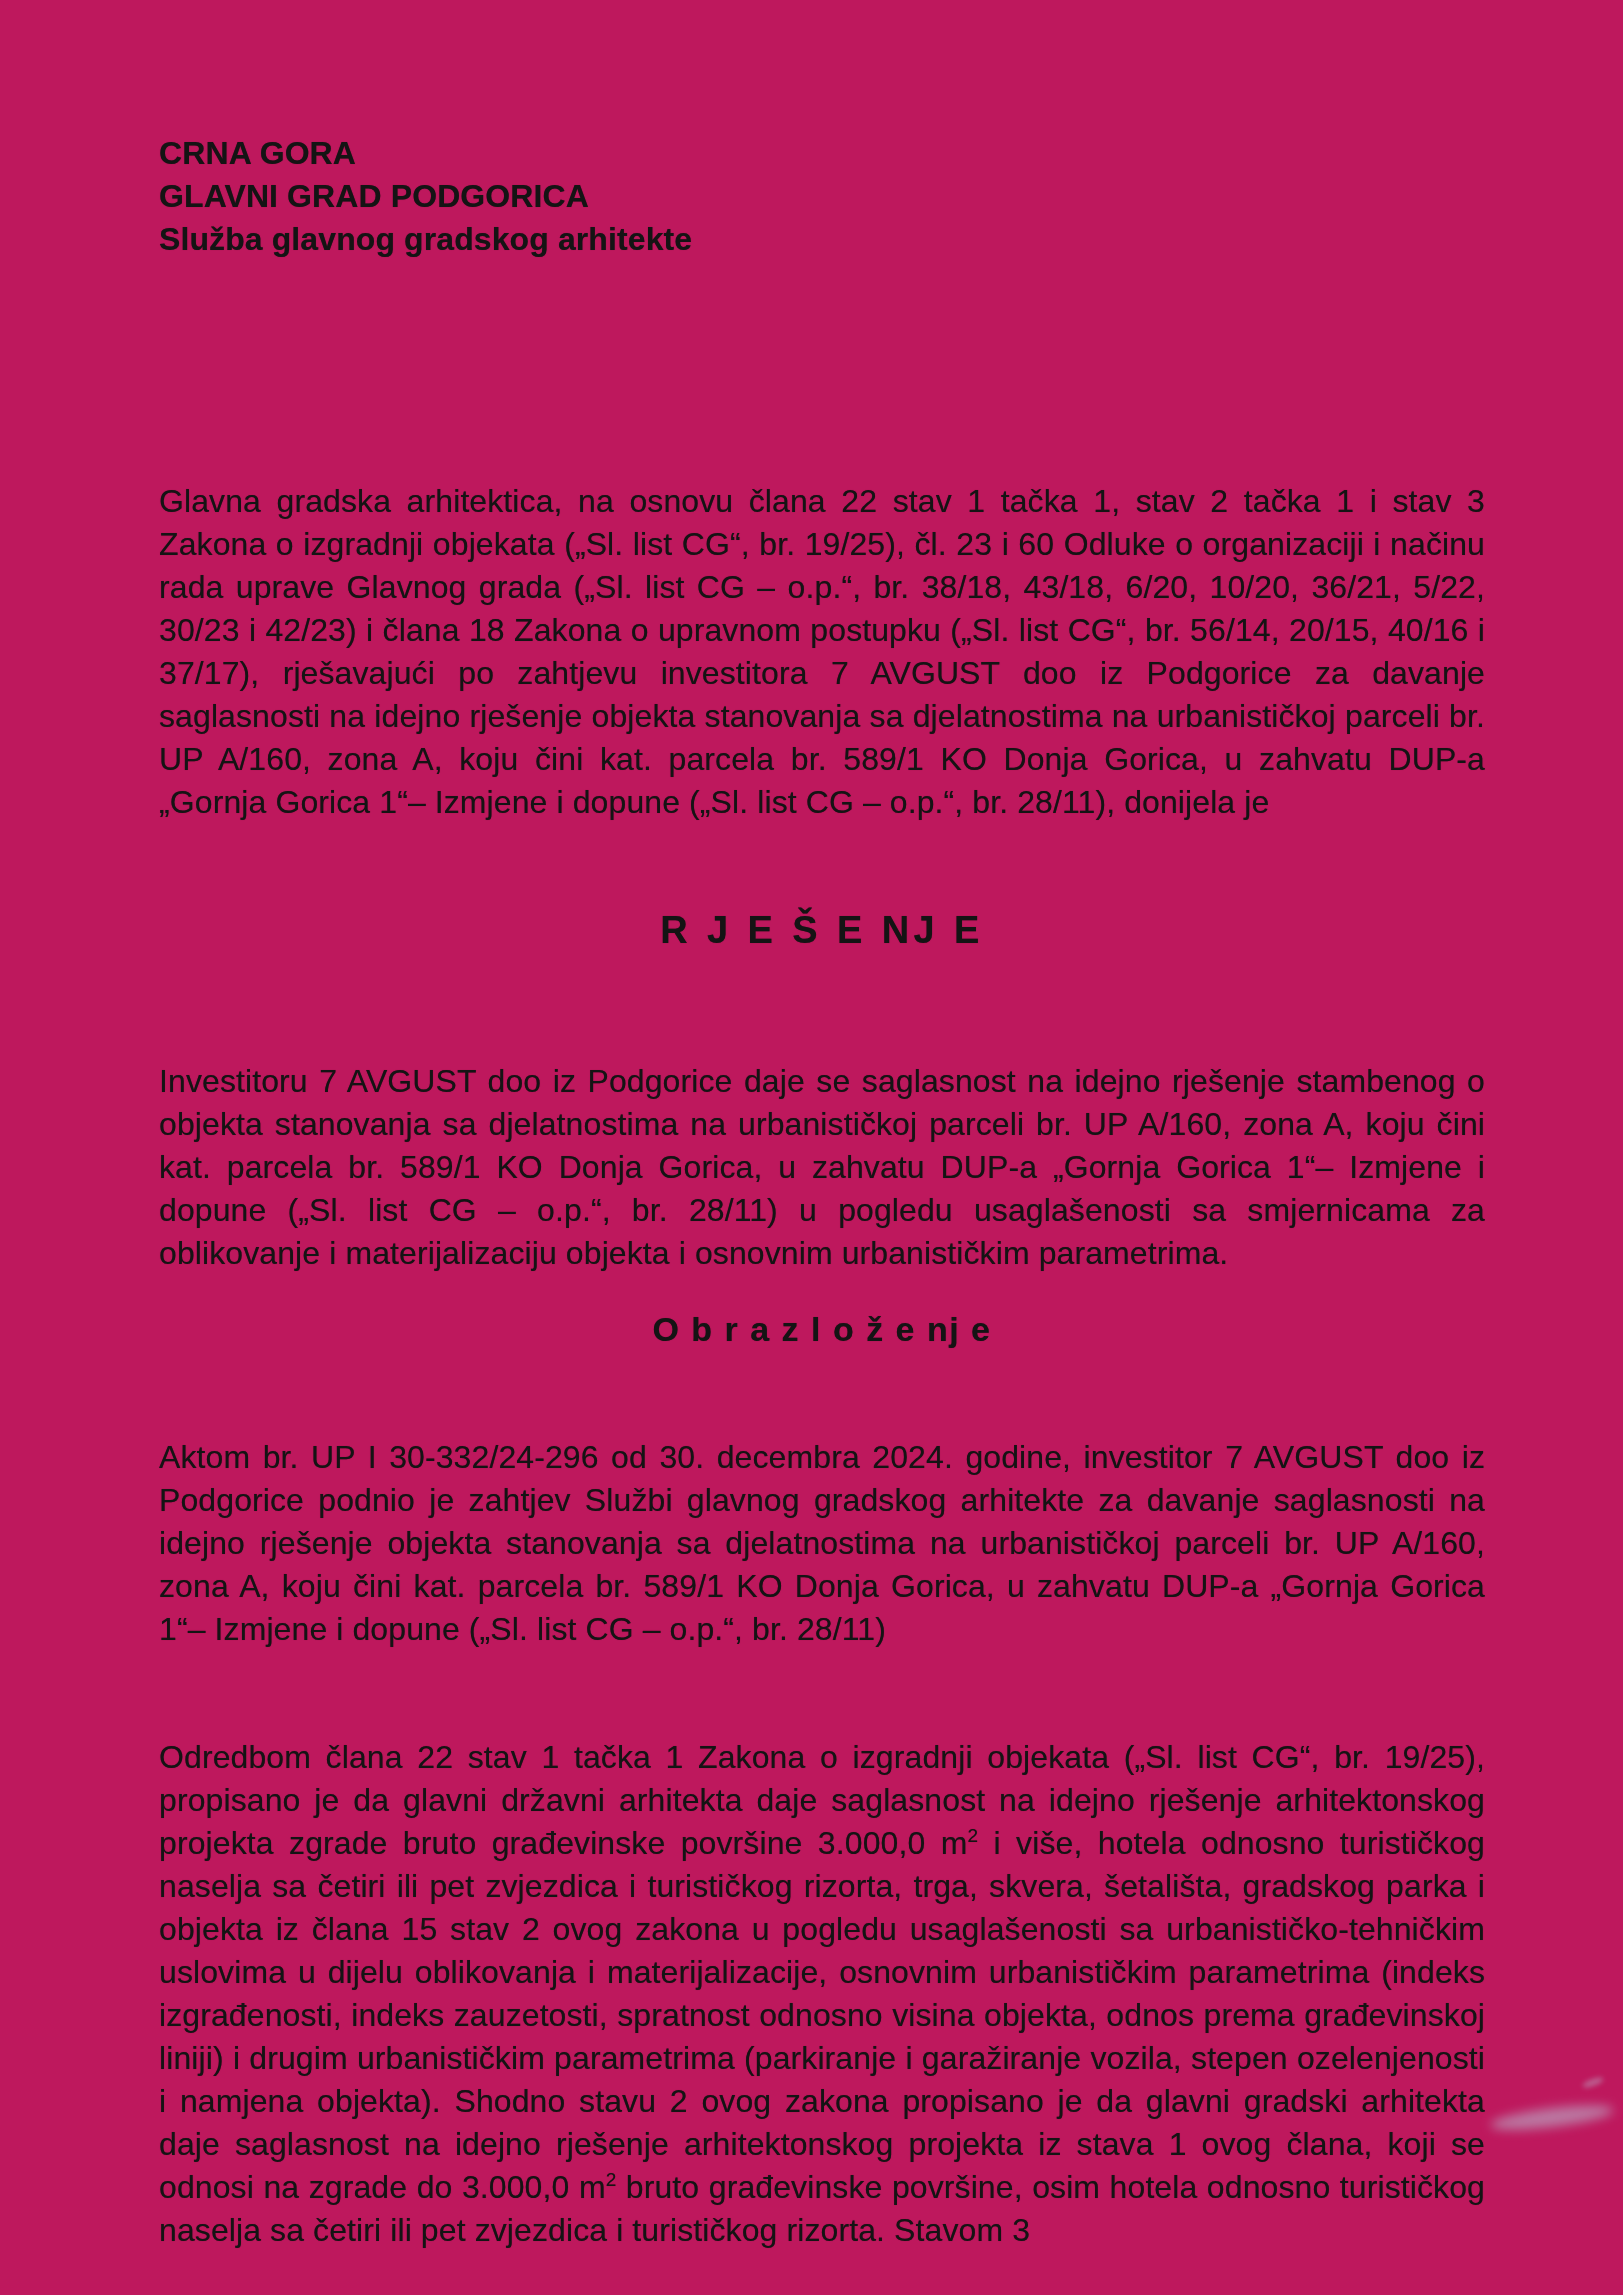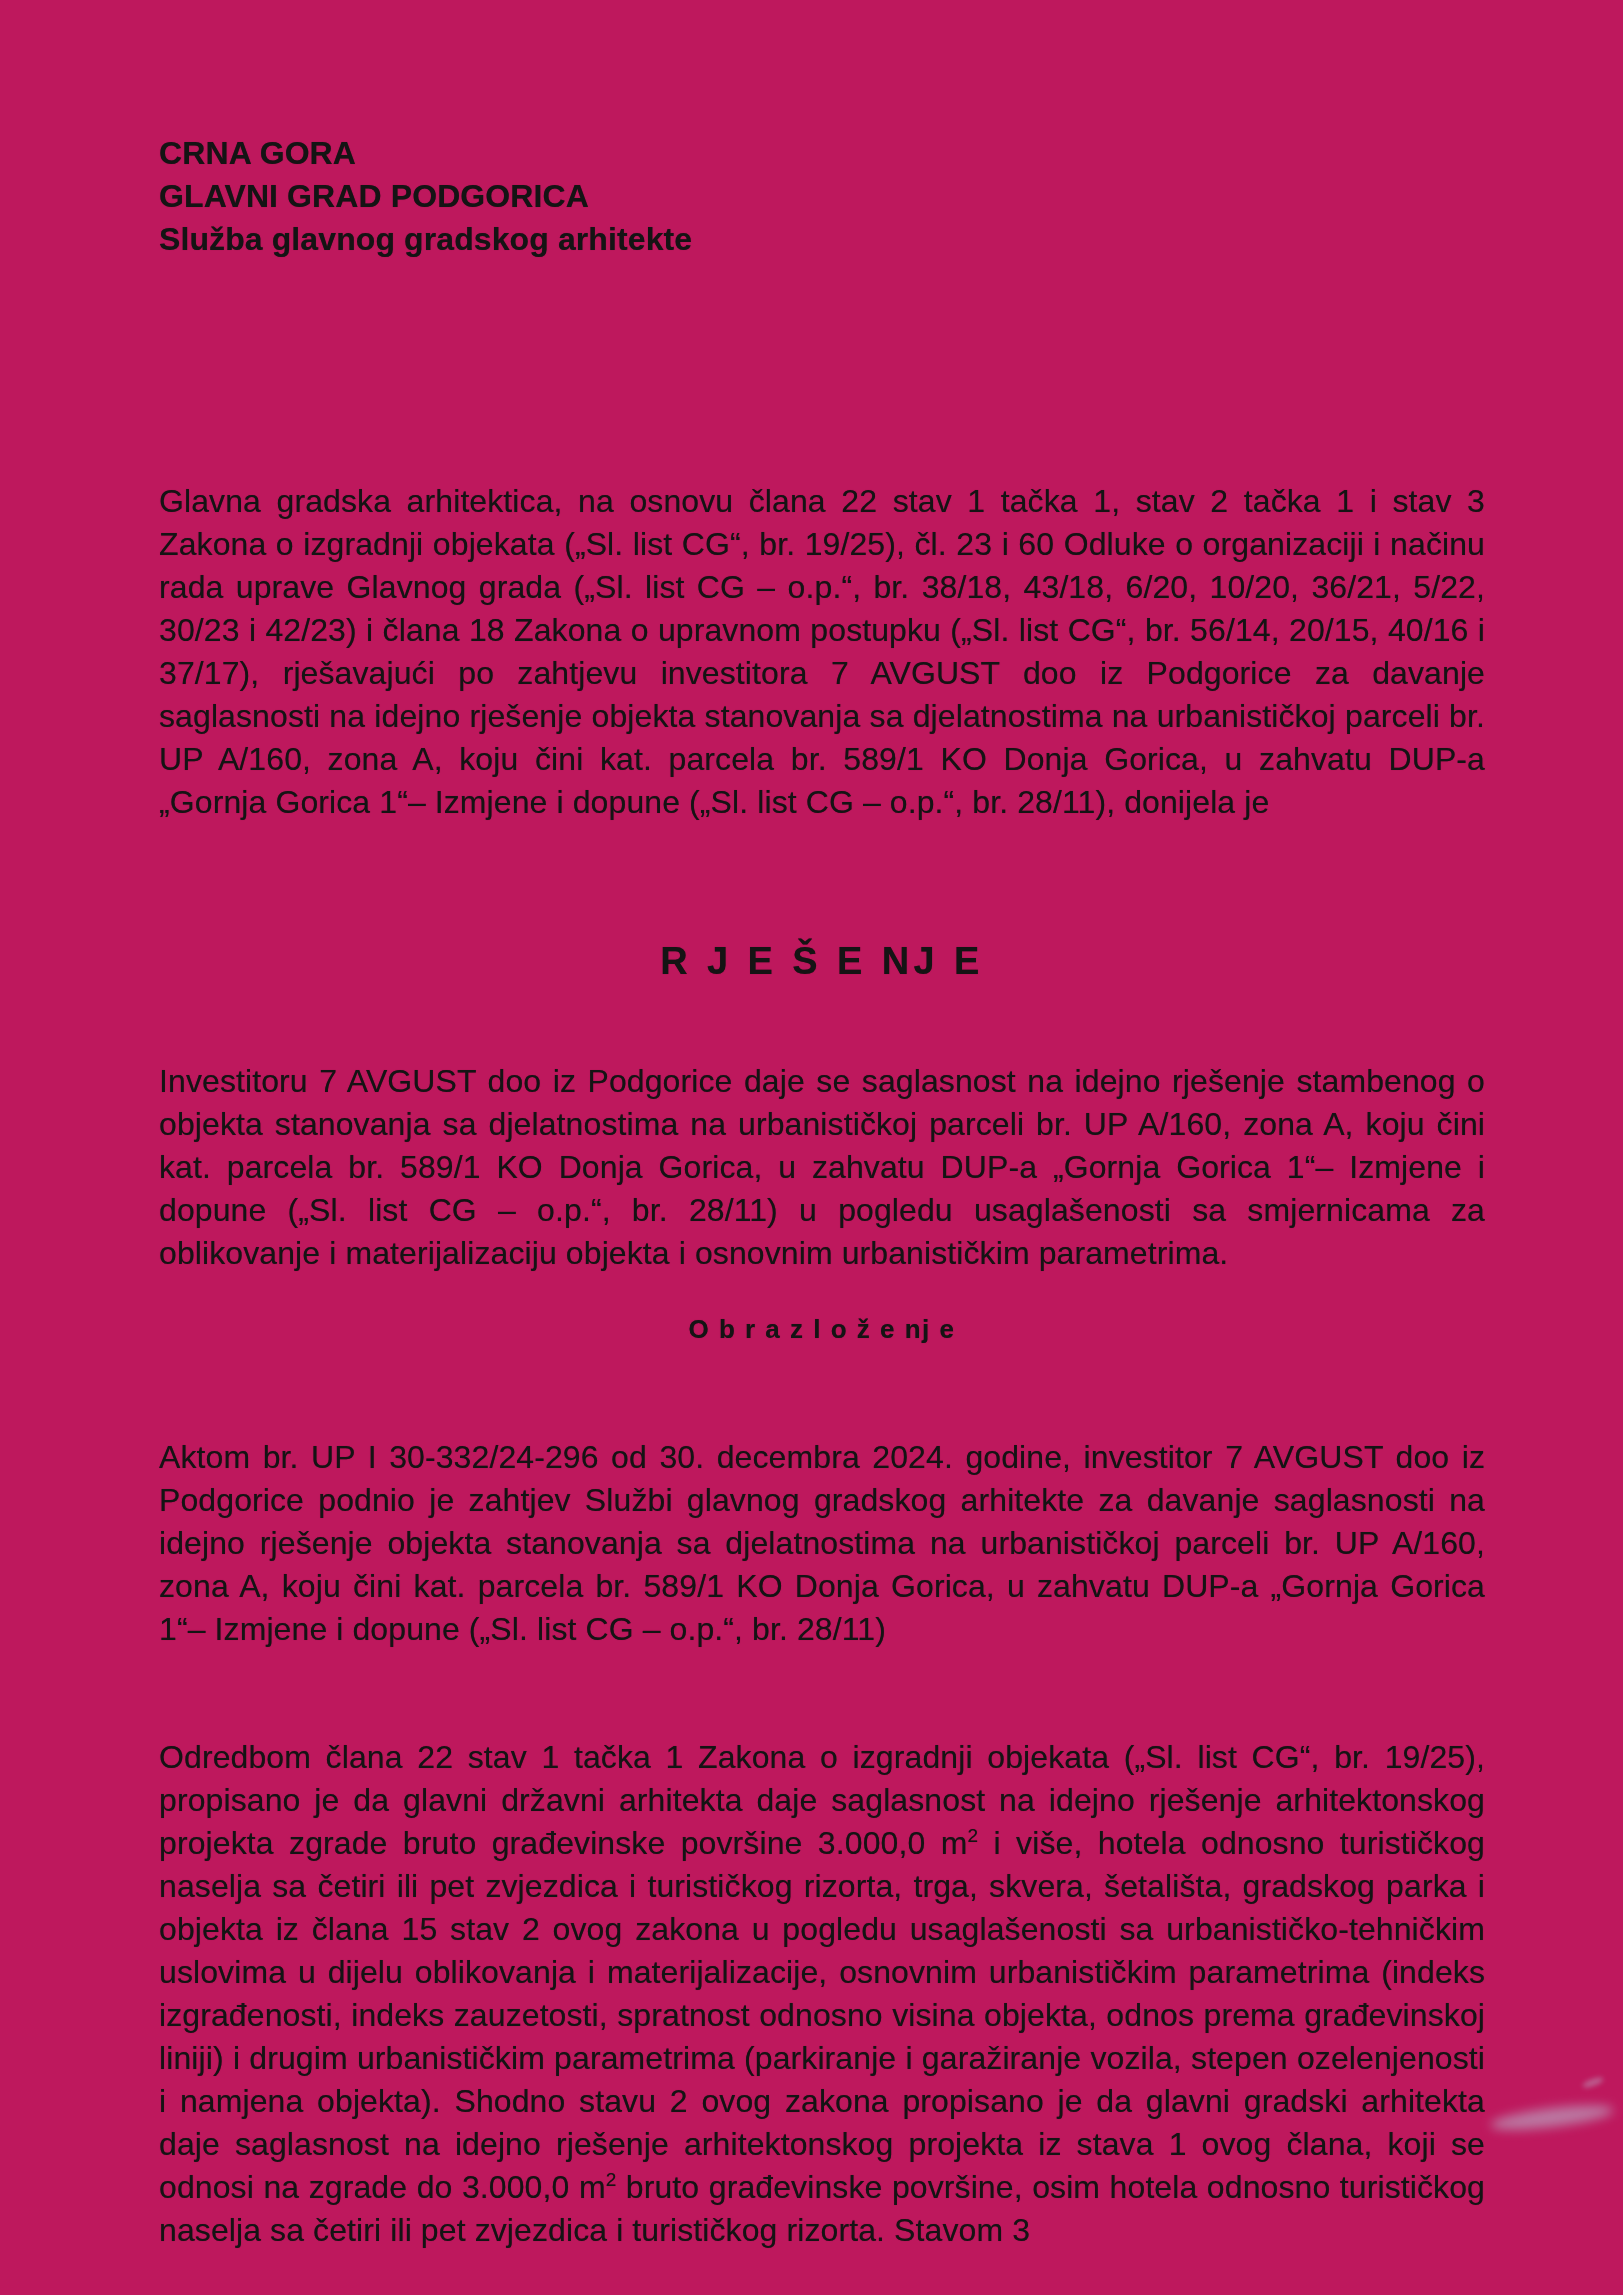--- a/index.html
+++ b/index.html
@@ -36,29 +36,29 @@
   .heading {
     position: absolute;
     left: 159px;
     width: 1326px;
     text-align: center;
     font-weight: bold;
     white-space: nowrap;
     text-shadow: 0 0 0.7px rgba(0,0,0,0.5);
   }
   .heading-resolution {
-    top: 940px;
+    top: 909px;
     font-size: 38px;
     line-height: 43px;
     letter-spacing: 4.4px;
   }
   .par-resolution { top: 1060px; }
   .heading-explanation {
     top: 1308px;
-    font-size: 26px;
+    font-size: 34px;
     line-height: 43px;
     letter-spacing: 1.5px;
   }
   .par-explanation-1 { top: 1436px; }
   .par-explanation-2 { top: 1736px; }
   sup.sq {
     font-size: 19px;
     line-height: 0;
     vertical-align: baseline;
     position: relative;

